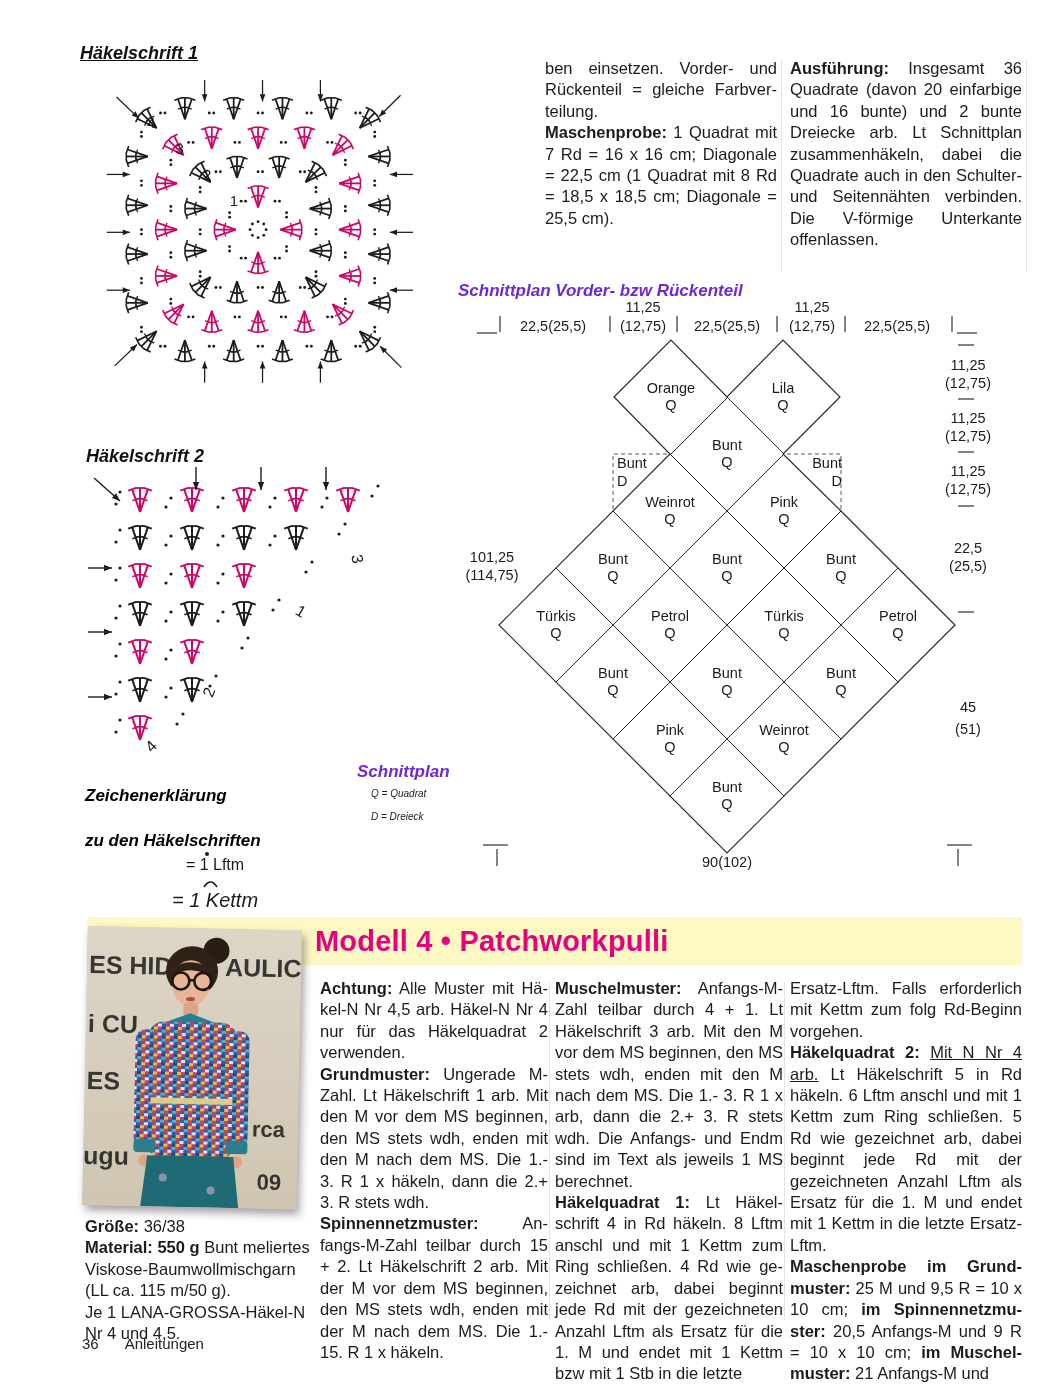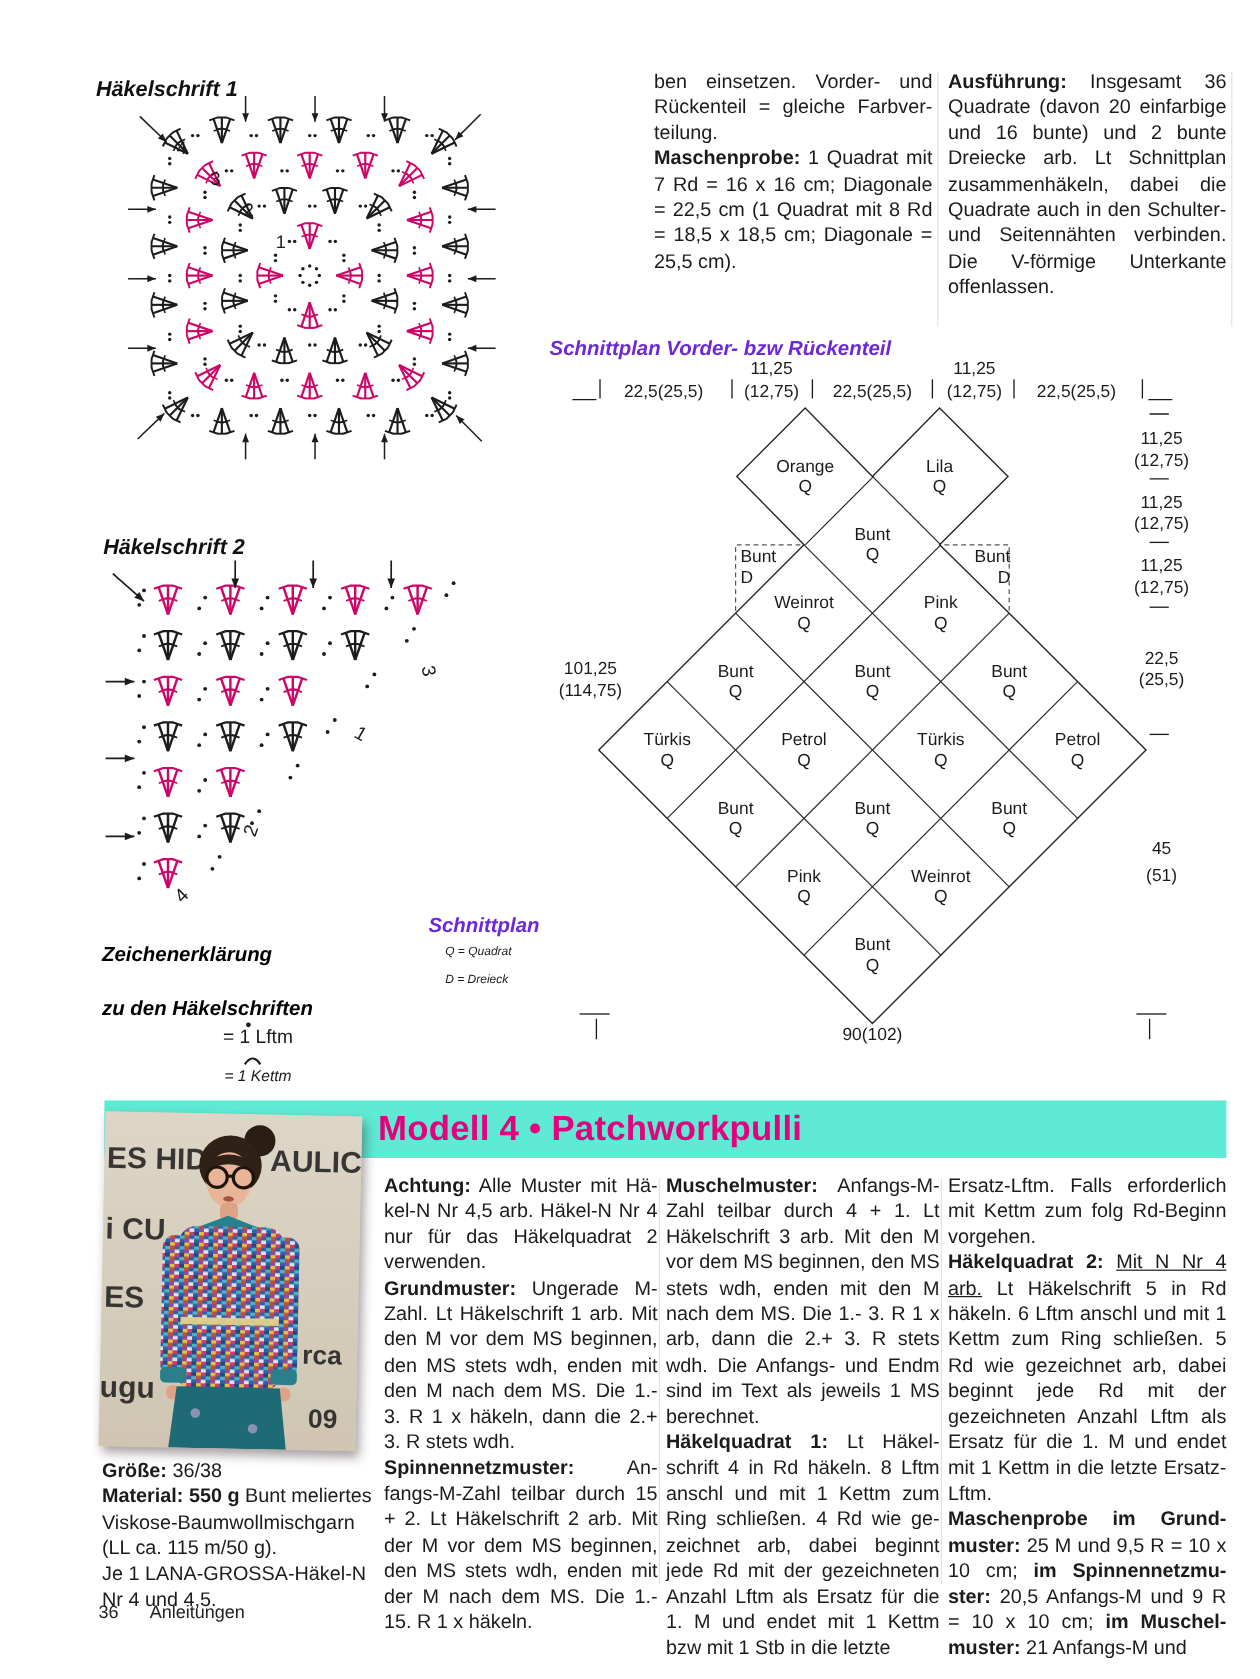--- a/index.html
+++ b/index.html
@@ -9,37 +9,37 @@
   .chart-title{font-size:18px;font-weight:bold;font-style:italic;color:#111;}
   .col{font-size:16.5px;line-height:21.4px;text-align:justify;color:#1b1b1b;}
   .col .para{margin:0;}
   .b{font-weight:bold;}
   .u{text-decoration:underline;}
   .rule{position:absolute;width:1px;background:#e3e3e3;}
   .legend-title{font-size:17px;font-weight:bold;font-style:italic;line-height:22px;color:#000000;margin-top:23px;}
   .legend-row{display:flex;align-items:center;height:25px;flex-direction:column;}
   .legend-sym{width:26px;display:flex;justify-content:flex-start;align-items:center;}
   .legend-lab{font-size:16px;}
-  .legend-lab.it{font-style:italic;font-size:13px;}
+  .legend-lab.it{font-style:italic;font-size:20px;}
   .dot-sym{width:4px;height:4px;border-radius:50%;background:#1b1b1b;margin-left:3px;}
   .sp-title{font-size:17px;font-weight:bold;font-style:italic;color:#6d28d9;}
   .spleg-item{font-size:10px;font-style:italic;line-height:23px;padding-left:14px;}
-  .banner{background:#5eead4;display:flex;align-items:center;}
+  .banner{background:#fef9c3;display:flex;align-items:center;}
   .banner span{color:#e5017e;font-size:29px;font-weight:bold;letter-spacing:.2px;}
   .photo{box-shadow:3px 5px 9px rgba(60,40,50,.45);transform:rotate(1.2deg);transform-origin:0 0;background:#d8cfc0;}
   .footer{font-size:15px;color:#222;display:flex;align-items:center;gap:26px;}
   svg{display:block;font-family:"Liberation Sans",sans-serif;}
   text{fill:#1b1b1b;}
 </style>
 </head>
 <body>
 
 <div class="page">
 
-  <div class="abs chart-title" style="left:80px;top:64px;">Häkelschrift 1</div>
+  <div class="abs chart-title" style="left:80px;top:43px;text-decoration:underline;">Häkelschrift 1</div>
   <svg id="h1chart" class="abs" style="left:75px;top:48px;" width="400" height="390" viewBox="75 48 400 438">
       <circle cx="265" cy="252" r="1.6" fill="#1c1c1c"></circle>
       <circle cx="262.3639610306789" cy="258.3639610306789" r="1.6" fill="#1c1c1c"></circle>
       <circle cx="256" cy="261" r="1.6" fill="#1c1c1c"></circle>
       <circle cx="249.63603896932108" cy="258.3639610306789" r="1.6" fill="#1c1c1c"></circle>
       <circle cx="247" cy="252" r="1.6" fill="#1c1c1c"></circle>
       <circle cx="249.63603896932108" cy="245.63603896932108" r="1.6" fill="#1c1c1c"></circle>
       <circle cx="256" cy="243" r="1.6" fill="#1c1c1c"></circle>
       <circle cx="262.3639610306789" cy="245.63603896932108" r="1.6" fill="#1c1c1c"></circle>
       <line x1="256" y1="227" x2="248.18636429302825" y2="204.3075541856164" stroke="#cc0566" stroke-width="2"></line>

